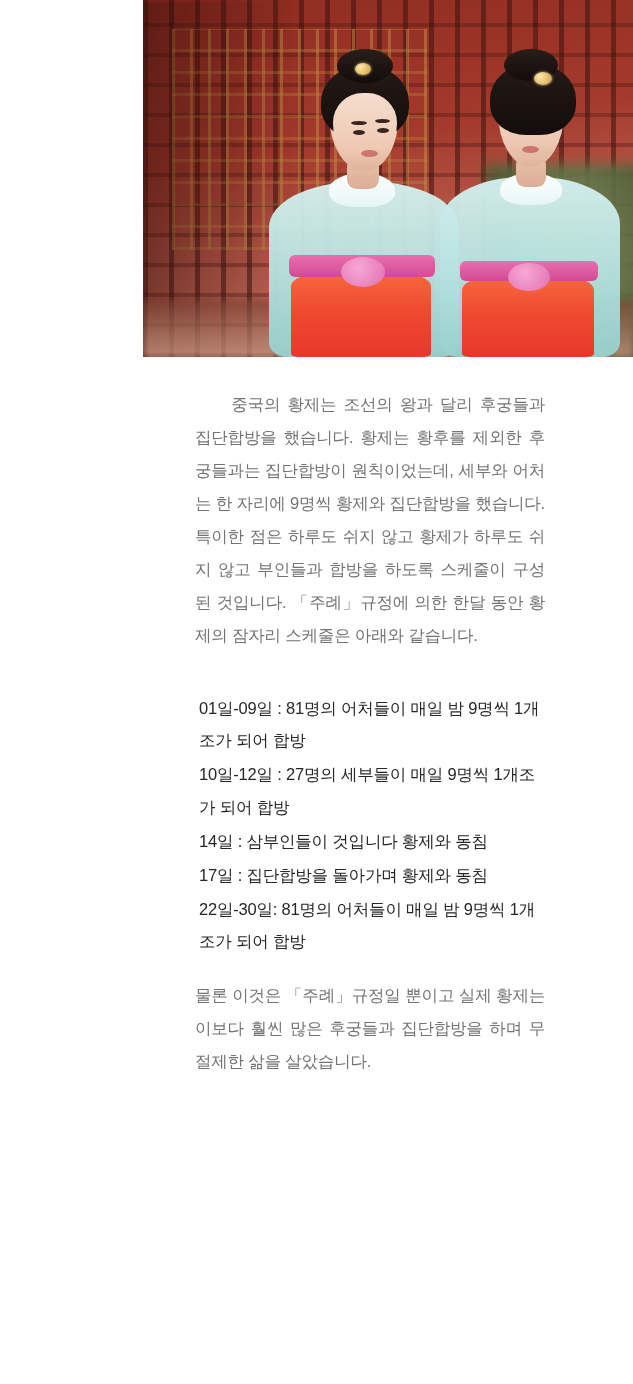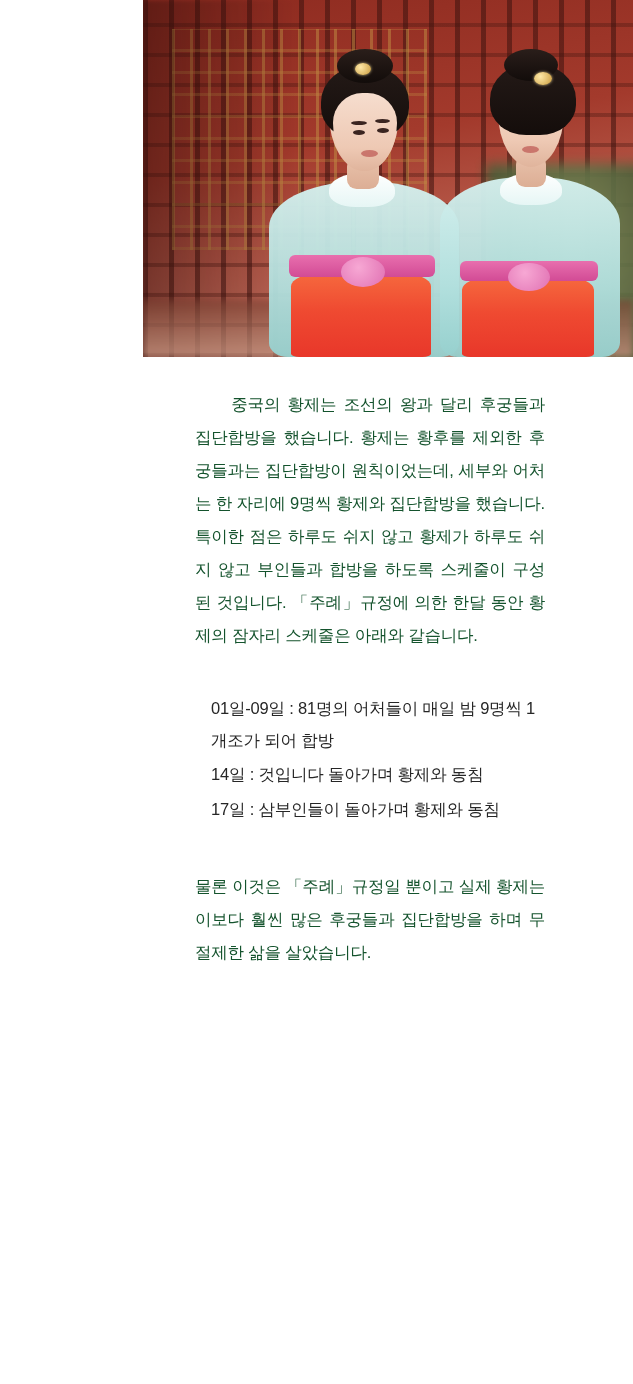--- a/index.html
+++ b/index.html
@@ -164,42 +164,42 @@
   }
 
   
   .content {
     padding: 20px 88px 40px 195px;
     box-sizing: border-box;
   }
   .para {
     font-size: 16.5px;
     line-height: 2.0;
-    color: #14532d;
+    color: #737373;
     text-align: justify;
     text-indent: 2.2em;
     margin: 8px 0 0 0;
     letter-spacing: -0.2px;
   }
   .para.no-indent { text-indent: 0; }
   .schedule {
-    margin: 40px 0 0 16px;
+    margin: 40px 0 0 4px;
     padding: 0;
     list-style: none;
   }
   .schedule li {
     font-size: 16.5px;
     line-height: 1.95;
     color: #262626;
     letter-spacing: -0.2px;
     margin: 0 0 2px 0;
     padding: 0;
   }
   .closing {
-    margin-top: 45px;
+    margin-top: 22px;
   }
   .spacer-bottom { height: 16px; }
 </style>
 </head>
 <body>
 
 <div class="page">
 
   <div class="hero-wrap">
     <div class="hero">
@@ -252,21 +252,23 @@
       </div>
     </div>
   </div>
 
   <div class="content">
 
     <p class="para">중국의 황제는 조선의 왕과 달리 후궁들과 집단합방을 했습니다. 황제는 황후를 제외한 후궁들과는 집단합방이 원칙이었는데, 세부와 어처는 한 자리에 9명씩 황제와 집단합방을 했습니다. 특이한 점은 하루도 쉬지 않고 황제가 하루도 쉬지 않고 부인들과 합방을 하도록 스케줄이 구성된 것입니다. 「주례」규정에 의한 한달 동안 황제의 잠자리 스케줄은 아래와 같습니다.</p>
 
     <ul class="schedule">
       <li>01일-09일 : 81명의 어처들이 매일 밤 9명씩 1개조가 되어 합방</li>
-      <li>14일 : 것입니다 돌아가며 황제와 동침</li>
-      <li>17일 : 삼부인들이 돌아가며 황제와 동침</li>
+      <li>10일-12일 : 27명의 세부들이 매일 9명씩 1개조가 되어 합방</li>
+      <li>14일 : 삼부인들이 것입니다 황제와 동침</li>
+      <li>17일 : 집단합방을 돌아가며 황제와 동침</li>
+      <li>22일-30일: 81명의 어처들이 매일 밤 9명씩 1개조가 되어 합방</li>
     </ul>
 
     <p class="para no-indent closing">물론 이것은 「주례」규정일 뿐이고 실제 황제는 이보다 훨씬 많은 후궁들과 집단합방을 하며 무절제한 삶을 살았습니다.</p>
 
     <div class="spacer-bottom"></div>
   </div>
 </div>
 
 </body></html>

